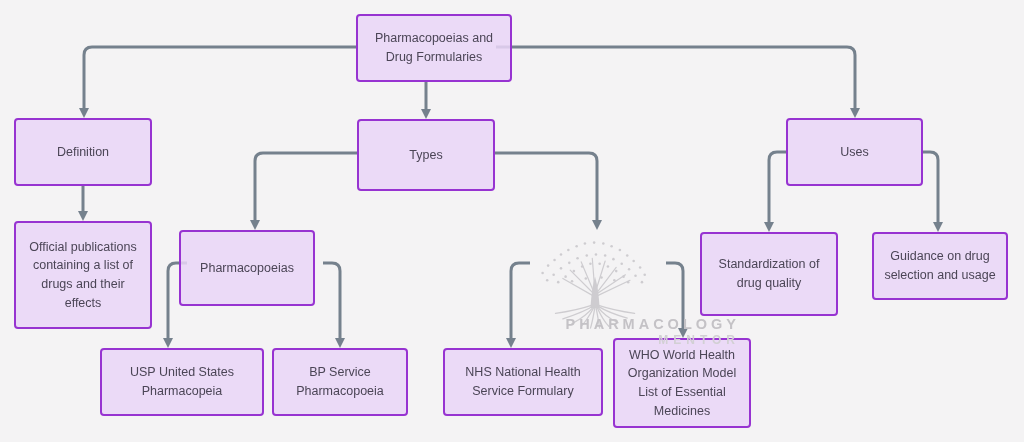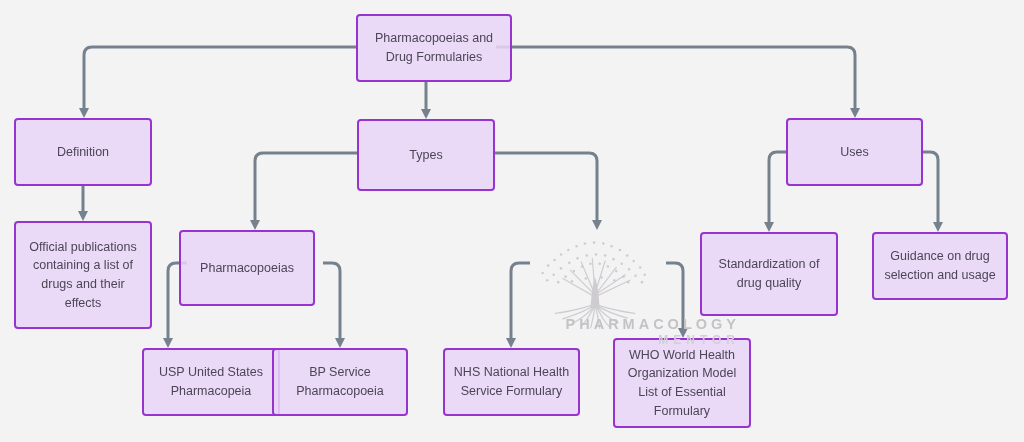--- a/index.html
+++ b/index.html
@@ -99,34 +99,34 @@
 
 
   <div class="node" style="left:700px;top:232px;width:138px;height:84px;">
     <span>Standardization of drug quality</span>
   </div>
 
   <div class="node" style="left:872px;top:232px;width:136px;height:68px;">
     <span>Guidance on drug selection and usage</span>
   </div>
 
-  <div class="node" style="left:100px;top:348px;width:138px;height:68px;margin-left:42px;">
+  <div class="node" style="left:100px;top:348px;width:164px;height:68px;">
     <span>USP United States Pharmacopeia</span>
   </div>
 
   <div class="node" style="left:272px;top:348px;width:136px;height:68px;">
     <span>BP Service Pharmacopoeia</span>
   </div>
 
-  <div class="node" style="left:443px;top:348px;width:137px;height:68px;">
+  <div class="node" style="left:443px;top:348px;width:160px;height:68px;">
     <span>NHS National Health Service Formulary</span>
   </div>
 
   <div class="node" style="left:613px;top:338px;width:138px;height:90px;">
-    <span>WHO World Health Organization Model List of Essential Formulary</span>
+    <span>WHO World Health Organization Model List of Essential Medicines</span>
   </div>
 
   <svg id="wm-tree" class="watermark" viewBox="0 0 155 100">
     <g stroke="#a9a7ad" fill="none" stroke-width="1.3" stroke-linecap="round">
       <path d="M77,62 L50,35"></path>
         <path d="M77,62 L62,26"></path>
         <path d="M77,60 L74,22"></path>
       <path d="M77,60 L88,25"></path>
         <path d="M77,62 L100,32"></path>
         <path d="M77,62 L110,40"></path>

